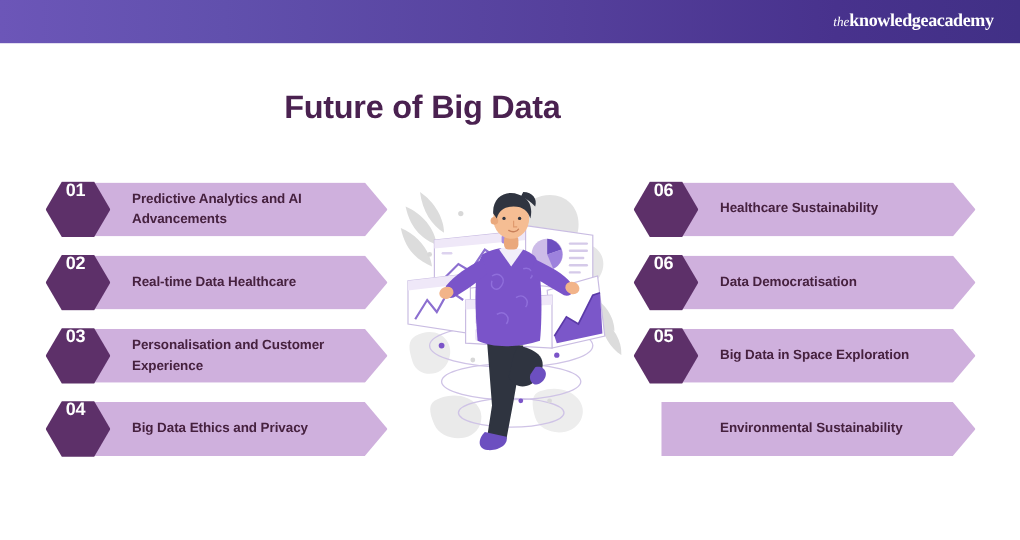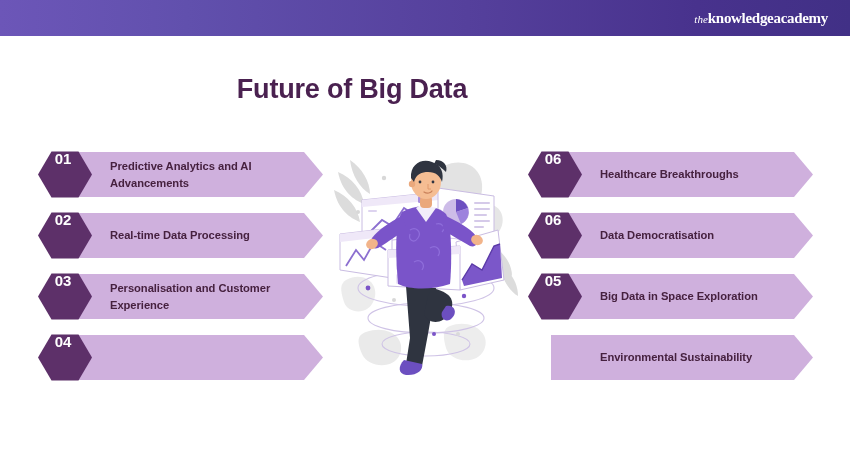--- a/index.html
+++ b/index.html
@@ -85,54 +85,55 @@
     <div class="banner-text">Predictive Analytics and AI Advancements</div>
     <div class="hexwrap">
       <div class="hex">
         <span class="hex-num">01</span>
       </div>
     </div>
   </div>
 
   <div class="row">
     <div class="banner"></div>
-    <div class="banner-text">Real-time Data Processing</div>
+    <div class="banner-text">Real-time Data Healthcare</div>
     <div class="hexwrap">
       <div class="hex">
         <span class="hex-num">02</span>
       </div>
     </div>
   </div>
 
   <div class="row">
     <div class="banner"></div>
     <div class="banner-text">Personalisation and Customer Experience</div>
     <div class="hexwrap">
       <div class="hex">
         <span class="hex-num">03</span>
       </div>
     </div>
   </div>
 
   <div class="row">
     <div class="banner"></div>
+    <div class="banner-text">Big Data Ethics and Privacy</div>
     <div class="hexwrap">
       <div class="hex">
         <span class="hex-num">04</span>
       </div>
     </div>
   </div>
 
 </div>
 
 <div class="col col-right">
 
   <div class="row">
     <div class="banner"></div>
-    <div class="banner-text">Healthcare Breakthroughs</div>
+    <div class="banner-text">Healthcare Sustainability</div>
     <div class="hexwrap">
       <div class="hex">
         <span class="hex-num">06</span>
       </div>
     </div>
   </div>
 
   <div class="row">
     <div class="banner"></div>
     <div class="banner-text">Data Democratisation</div>

